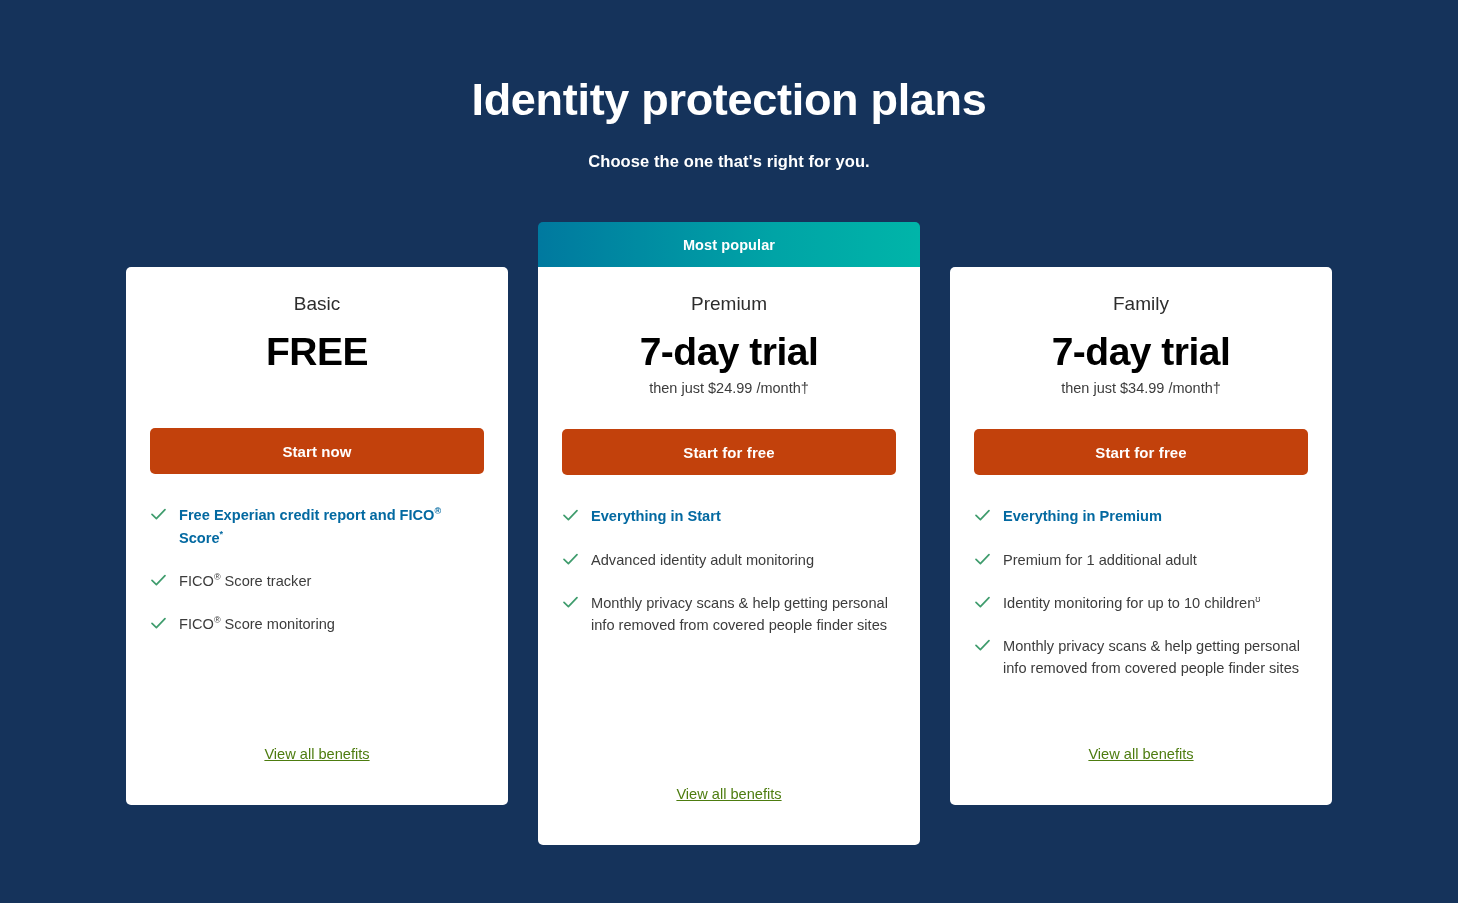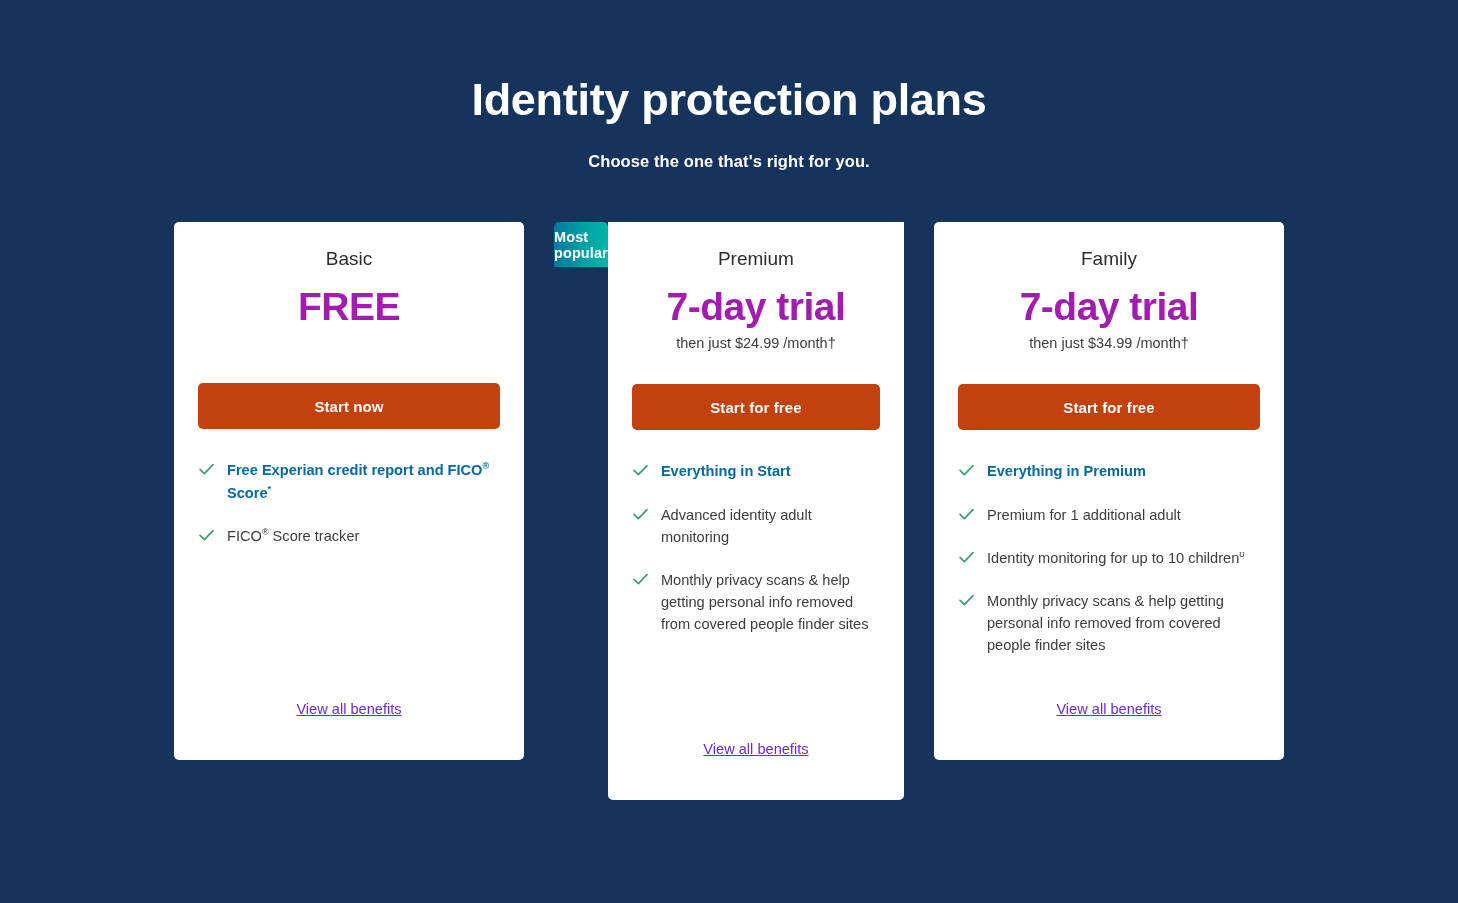--- a/index.html
+++ b/index.html
@@ -50,23 +50,23 @@
     top: 222px;
     left: 0;
     width: 1458px;
     display: flex;
     justify-content: center;
     align-items: flex-start;
     gap: 30px;
   }
 
   .plan {
-    width: 350px;
-    display: flex;
-    flex-direction: row;
+    width: 382px;
+    display: flex;
+    flex-direction: column;
   }
 
   .ribbon {
     height: 45px;
     border-radius: 5px 5px 0 0;
     background: linear-gradient(90deg, #00799f 0%, #00a4a6 62%, #00b5a9 100%);
     color: #ffffff;
     font-size: 14.5px;
     font-weight: bold;
     display: flex;
@@ -99,21 +99,21 @@
 
   .plan-name {
     text-align: center;
     color: #2d2d2d;
     font-size: 19px;
     line-height: 1.2;
   }
 
   .plan-price {
     text-align: center;
-    color: #a21caf;
+    color: #000000;
     font-size: 39px;
     font-weight: bold;
     line-height: 1.12;
     margin-top: 14px;
     letter-spacing: -0.5px;
   }
 
   .plan-price-note {
     text-align: center;
     color: #3c3c3c;
@@ -180,21 +180,21 @@
   }
 
   .benefits-wrap {
     margin-top: auto;
     padding-top: 28px;
     padding-bottom: 42px;
     text-align: center;
   }
 
   .benefits-link {
-    color: #6d28d9;
+    color: #4d7c0f;
     font-size: 14.6px;
     text-decoration: underline;
     cursor: pointer;
   }
 </style>
 </head>
 <body>
 
 <div class="page">
 
@@ -221,20 +221,28 @@
               </span>
               <span class="feature-text">Free Experian credit report and FICO<sup>®</sup> Score<sup>*</sup></span>
             </li>
             <li class="feature">
               <span class="check">
                 <svg viewBox="0 0 17 17" width="17" height="17" aria-hidden="true">
                   <path d="M2 8.4 L6.4 12.6 L15 3.6" fill="none" stroke="#3f9c6d" stroke-width="1.7" stroke-linecap="round" stroke-linejoin="round"></path>
                 </svg>
               </span>
               <span class="feature-text">FICO<sup>®</sup> Score tracker</span>
+            </li>
+            <li class="feature">
+              <span class="check">
+                <svg viewBox="0 0 17 17" width="17" height="17" aria-hidden="true">
+                  <path d="M2 8.4 L6.4 12.6 L15 3.6" fill="none" stroke="#3f9c6d" stroke-width="1.7" stroke-linecap="round" stroke-linejoin="round"></path>
+                </svg>
+              </span>
+              <span class="feature-text">FICO<sup>®</sup> Score monitoring</span>
             </li>
           </ul>
           <div class="benefits-wrap"><a class="benefits-link">View all benefits</a></div>
         </div>
       </div>
       <div class="plan plan--featured">
         <div class="ribbon">Most popular</div>
         <div class="card">
           <div class="plan-name">Premium</div>
           <div class="plan-price">7-day trial</div>

